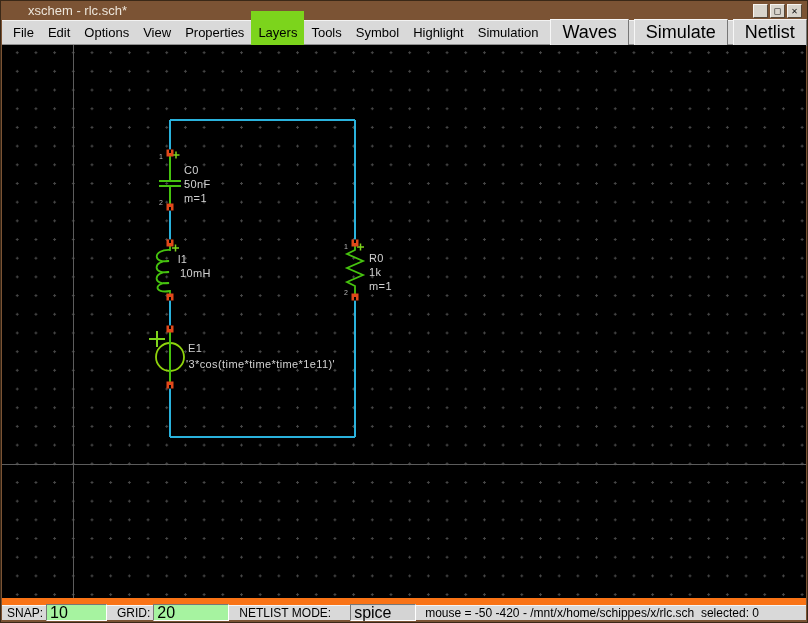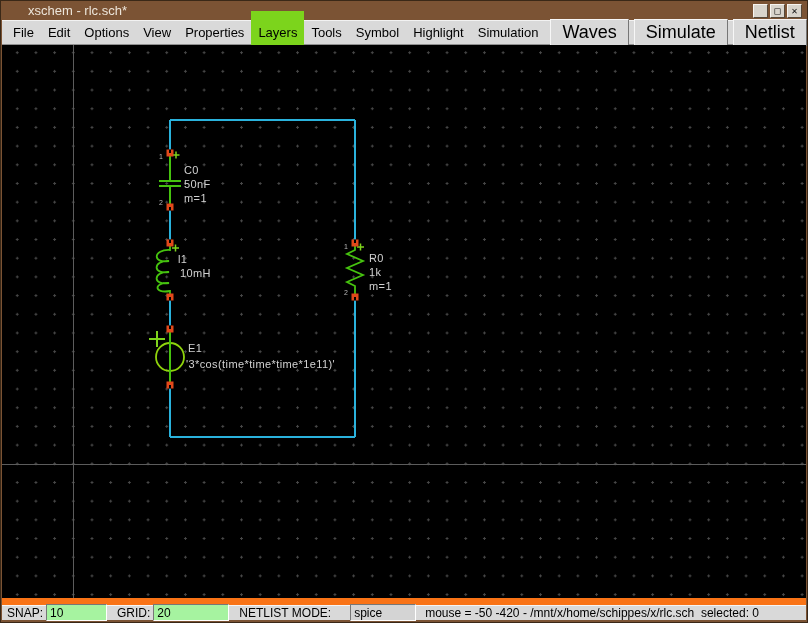--- a/index.html
+++ b/index.html
@@ -49,21 +49,21 @@
   .statusbar {
     position:absolute; left:2px; top:598px; right:2px; height:22px;
     background:#d9d9d9; border-top:7px solid #f97316;
     box-shadow: inset 0 1px 0 #f5f5f5;
     display:flex; align-items:center; font-size:12px; color:#000; padding-left:5px;
   }
   .sb-label { margin-right:3px; white-space:nowrap; }
   .entry {
     height:17px; border:1px solid; border-color:#777 #fff #fff #777;
     background:#a6f3a0; padding:0 3px; display:flex; align-items:center;
-    font-size:12px; color:#000;
+    font-size:16px; color:#000;
   }
   .entry.gray { background:#d4d4d4;margin-left:16px; }
   .sb-gap { width:10px; }
   .sb-info { margin-left:9px; white-space:pre;text-align:right; }
   svg text { font-family:"Liberation Sans", sans-serif; }
   .lbl { font-size:11px; fill:#d2d2d2; letter-spacing:0.4px; }
   .pinnum { font-size:7px; fill:#b8b8b8; }
 </style>
 </head>
 <body>

